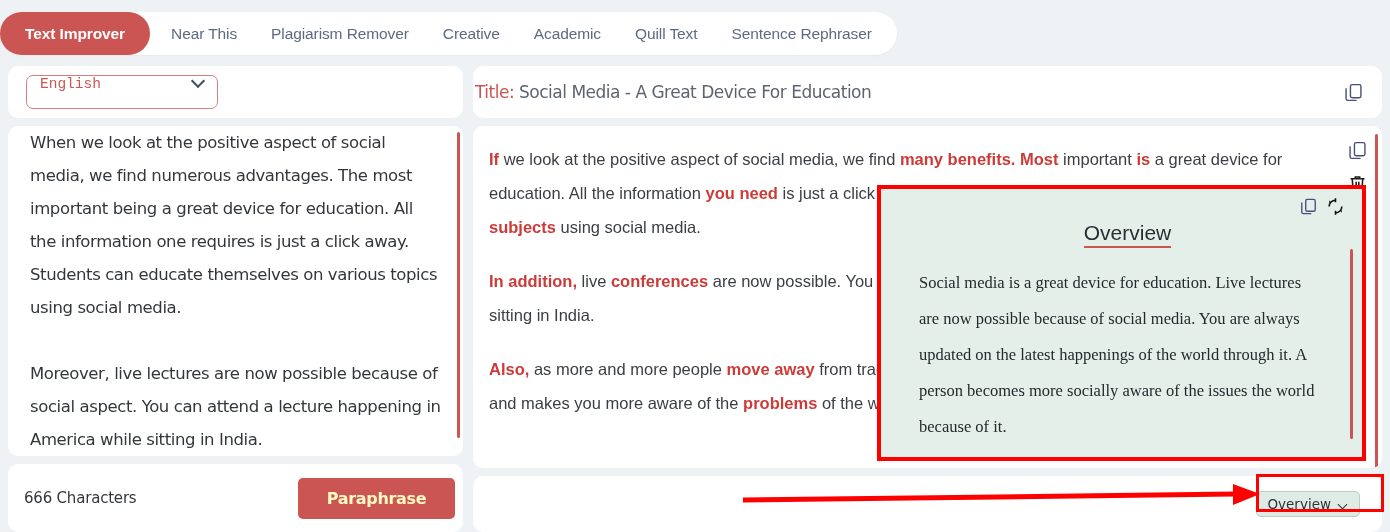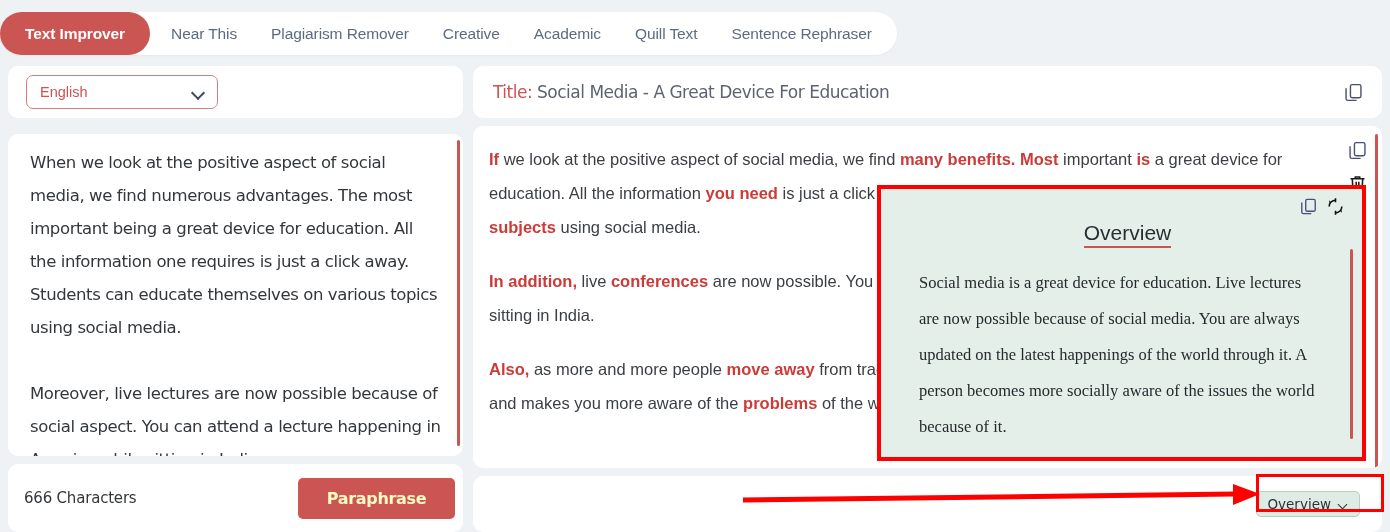--- a/index.html
+++ b/index.html
@@ -71,25 +71,26 @@
     display: flex;
     align-items: center;
     padding-left: 18px;
   }
   .lang-select {
     width: 192px;
     height: 34px;
     border: 1px solid #d4807c;
     border-radius: 7px;
     display: flex;
-    align-items: center;
+    align-items: flex-start;
     justify-content: space-between;
     padding: 0 11px 0 13px;
     cursor: pointer;
     background: #fff;
+    font-family: Liberation Mono, monospace;
   }
   .lang-select .label { font-size: 14.5px; color: #cb5552; }
   .chev {
     width: 13px; height: 8px;
     position: relative;
   }
   .chev::before {
     content: "";
     position: absolute;
     left: 0; top: 0;
@@ -97,22 +98,21 @@
     border-right: 2px solid #3c4a63;
     border-bottom: 2px solid #3c4a63;
     transform: rotate(45deg);
   }
 
   
   .editor {
     flex: 1;
     position: relative;
     overflow: hidden;
-    padding: 12px 22px 6px 22px;
-    margin-top: 8px;
+    padding: 0 22px 6px 22px;
   }
   .editor .scroll-bar {
     position: absolute;
     right: 3px;
     top: 6px;
     width: 3px;
     height: 306px;
     background: #cb5552;
     border-radius: 2px;
   }
@@ -123,21 +123,21 @@
     font-family: "DejaVu Sans", sans-serif;
     letter-spacing: -0.4px;
   }
   .src-text p { margin-bottom: 33px; }
 
   
   .title-row {
     height: 52px;
     display: flex;
     align-items: center;
-    padding: 0 18px 0 20px;
+    padding: 0 18px 0 2px;
     justify-content: space-between;
   }
   .title-text { font-size: 17px; color: #5d6470; font-family: "DejaVu Sans", sans-serif; letter-spacing: -0.5px; }
   .title-text .lbl { color: #cb5552; }
 
   
   .out-editor {
     flex: 1;
     position: relative;
     overflow: hidden;

